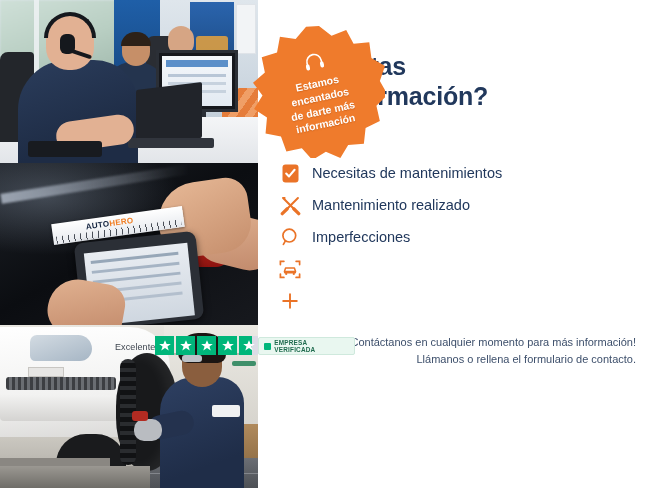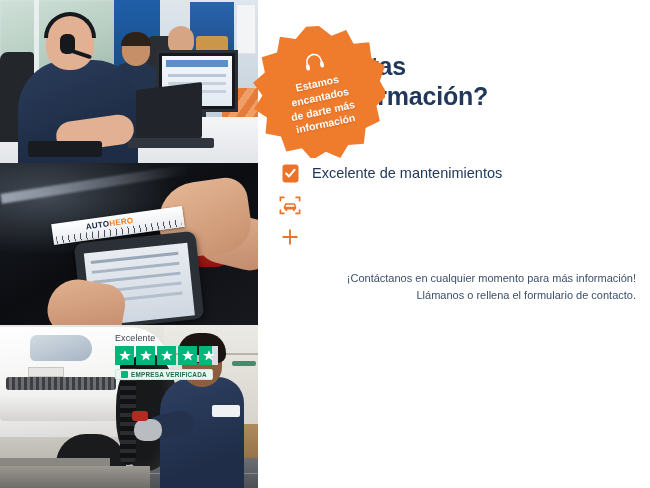--- a/index.html
+++ b/index.html
@@ -459,21 +459,21 @@
     align-items: center;
   }
   .tp-logo {
     display: flex; align-items: center;
     margin-right: 10px;
   }
   .tp-wordmark {
     font-size: 19px; font-weight: 700; color: #121212;
     letter-spacing: -.6px; margin-left: 2px;
   }
-  .tp-right { display: flex; flex-direction: column; align-items: flex-start; }
+  .tp-right { display: flex; flex-direction: row; align-items: flex-end; }
   .tp-excelente {
     font-size: 9px; color: #3f4650; margin-bottom: 3px; letter-spacing: .1px;
   }
   .tp-stars { display: flex; gap: 2px; }
   .tp-star {
     width: 19px; height: 19px; position: relative;
     background: #00b67a;
     display: flex; align-items: center; justify-content: center;
   }
   .tp-star.partial { background: linear-gradient(90deg,#00b67a 0 66%, #dcdce6 66% 100%); }
@@ -592,24 +592,47 @@
 
     <ul class="features">
 
       <li class="feature">
         <span class="feature-icon">
           <svg width="19" height="21" viewBox="0 0 19 21" aria-hidden="true">
             <rect x="1.5" y="1.5" width="16" height="18" rx="3" fill="#ea7327"></rect>
             <path d="M5.2 10.6 L8 13.4 L13.6 6.8" fill="none" stroke="#ffffff" stroke-width="2.1" stroke-linecap="round" stroke-linejoin="round"></path>
           </svg>
         </span>
-        <span class="feature-label">Excelente de mantenimientos</span>
+        <span class="feature-label">Necesitas de mantenimientos</span>
       </li>
 
-
+      <li class="feature">
+        <span class="feature-icon">
+          <svg width="21" height="21" viewBox="0 0 22 22" aria-hidden="true">
+            <g stroke="#ea7327" stroke-width="2.1" stroke-linecap="round" fill="none">
+              <path d="M3.2 3.2 L15.5 15.5"></path>
+              <path d="M18.8 3.2 L6.5 15.5"></path>
+            </g>
+            <path d="M14.4 14.4 L19.6 19.6" stroke="#ea7327" stroke-width="3.4" stroke-linecap="round"></path>
+            <path d="M7.6 14.4 L2.4 19.6" stroke="#ea7327" stroke-width="3.4" stroke-linecap="round"></path>
+            <path d="M2.2 2.2 L5.6 2.2 L5.6 5.6 Z" fill="#ea7327"></path>
+          </svg>
+        </span>
+        <span class="feature-label">Mantenimiento realizado</span>
+      </li>
+
+      <li class="feature">
+        <span class="feature-icon">
+          <svg width="20" height="20" viewBox="0 0 20 20" aria-hidden="true">
+            <circle cx="9.3" cy="8.6" r="6.4" fill="none" stroke="#ea7327" stroke-width="1.7"></circle>
+            <path d="M5.4 13.9 L3.4 17.4" fill="none" stroke="#ea7327" stroke-width="1.7" stroke-linecap="round"></path>
+          </svg>
+        </span>
+        <span class="feature-label">Imperfecciones</span>
+      </li>
 
       <li class="feature">
         <span class="feature-icon">
           <svg width="22" height="21" viewBox="0 0 22 21" aria-hidden="true">
             <g stroke="#ea7327" stroke-width="1.7" fill="none" stroke-linecap="round">
               <path d="M1.4 5.6 V2.3 H4.9"></path>
               <path d="M17.1 2.3 H20.6 V5.6"></path>
               <path d="M20.6 15.1 V18.4 H17.1"></path>
               <path d="M4.9 18.4 H1.4 V15.1"></path>
             </g>

